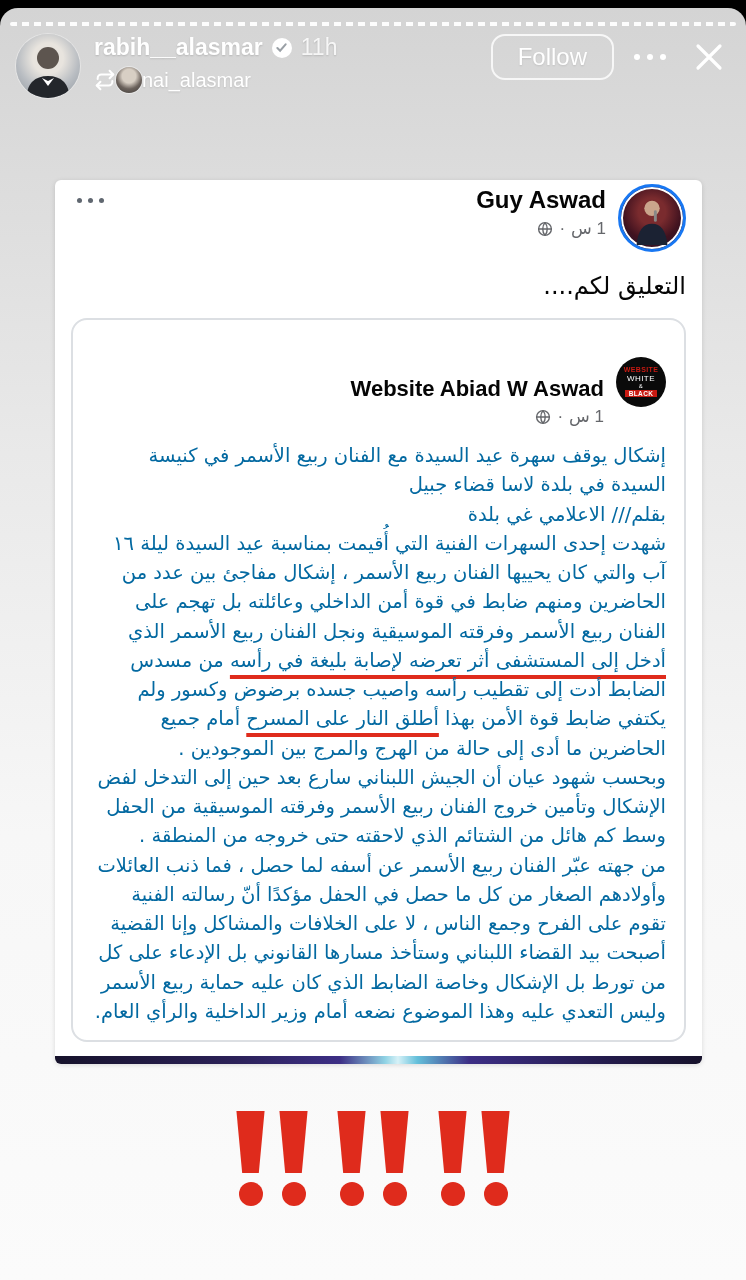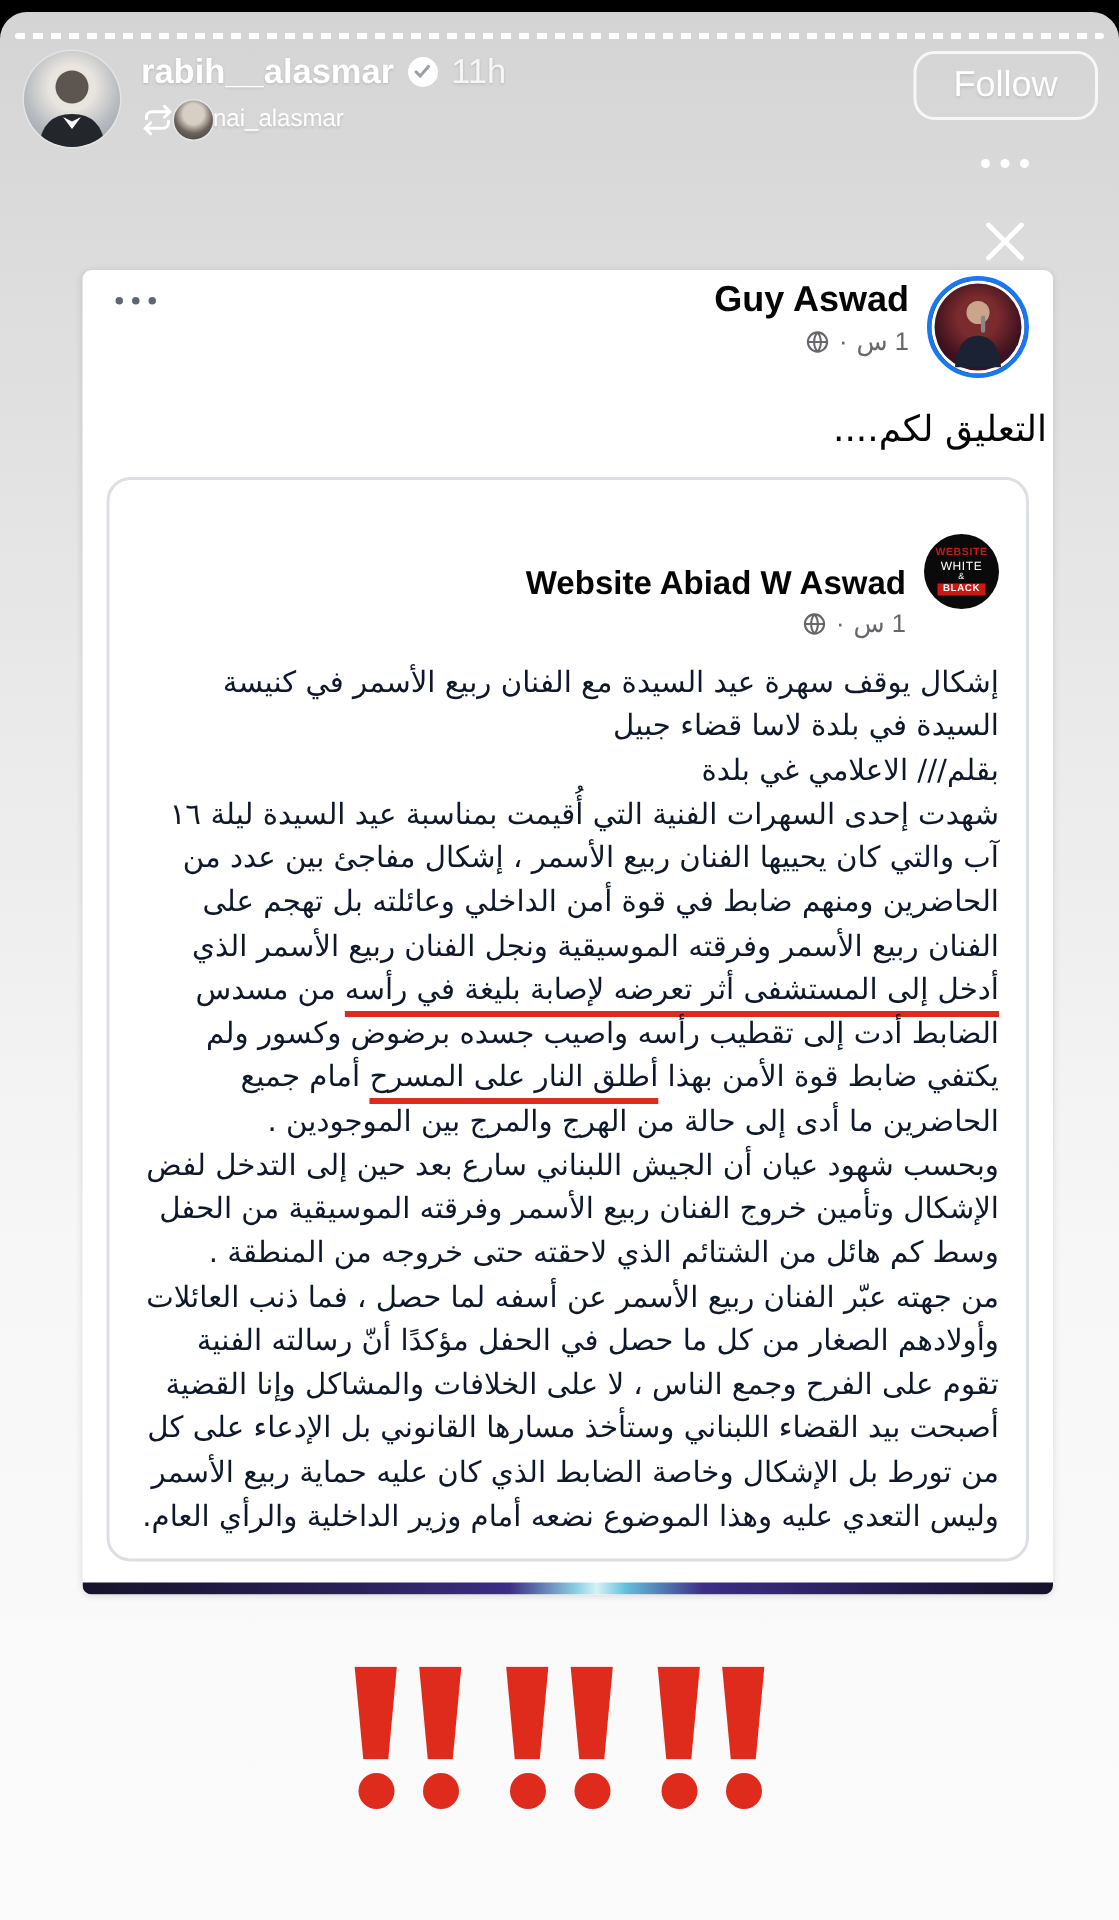--- a/index.html
+++ b/index.html
@@ -24,26 +24,26 @@
     position:relative;overflow:hidden;box-shadow:0 0 0 1px rgba(255,255,255,.35);
   }
   .avatar-big svg{position:absolute;inset:0;}
   .story-id{margin-left:14px;color:#fff;min-width:0;}
   .story-id .row1{display:flex;align-items:center;gap:9px;font-size:23px;font-weight:700;
     text-shadow:0 1px 2px rgba(0,0,0,.15);}
   .story-time{font-weight:400;color:rgba(255,255,255,.85);}
   .badge{width:20px;height:20px;border-radius:50%;background:#fff;display:inline-flex;
     align-items:center;justify-content:center;flex:0 0 auto;}
   .badge svg{width:11px;height:11px;}
-  .story-id .row2{display:flex;align-items:center;gap:0;margin-top:6px;font-size:16px;
+  .story-id .row2{display:flex;align-items:center;gap:0;margin-top:6px;font-size:20px;
     color:#fff;text-shadow:0 1px 2px rgba(0,0,0,.12);}
   .mini-avatar{width:26px;height:26px;border-radius:50%;
     background:radial-gradient(circle at 50% 35%,#d8cfc4 0 32%,#6b625c 60%,#3a3734 100%);
     box-shadow:0 0 0 1px rgba(255,255,255,.4);}
-  .story-actions{margin-left:auto;display:flex;align-items:center;gap:16px;flex-direction:column;}
+  .story-actions{margin-left:auto;display:flex;align-items:center;gap:16px;}
   .follow-btn{
     background:transparent;border:2px solid rgba(255,255,255,.8);border-radius:14px;
     color:#fff;font-size:24px;padding:7px 25px;cursor:pointer;
     font-family:inherit;text-shadow:0 1px 2px rgba(0,0,0,.1);
   }
   .dots{display:flex;gap:7px;padding:10px 4px;}
   .dots i{width:6px;height:6px;border-radius:50%;background:#fff;}
   .close-x{padding:4px;line-height:0;cursor:pointer;}
   
   .post-card{
@@ -58,41 +58,41 @@
     background:radial-gradient(circle at 50% 40%,#7a2b2e 0 28%,#40121f 60%,#1d1230 100%);
     border:3px solid var(--ring,#1877f2);box-shadow:inset 0 0 0 2px #fff;
     position:relative;overflow:hidden;
   }
   .fb-avatar svg{position:absolute;inset:4px;}
   .fb-name-block{margin-right:12px;padding-top:2px;}
   .fb-name{font-size:24px;font-weight:700;color:#050505;}
   .fb-meta{display:flex;align-items:center;gap:6px;margin-top:4px;color:#65676b;font-size:17px;}
   .fb-more{margin-right:auto;display:flex;gap:6px;padding:14px 6px;align-self:flex-start;}
   .fb-more i{width:5px;height:5px;border-radius:50%;background:#606770;}
-  .fb-caption{padding:16px 4px 18px;font-size:24px;color:#050505;text-align:right;
+  .fb-caption{padding:16px 16px 18px;font-size:24px;color:#050505;text-align:right;
     font-family:"DejaVu Sans",sans-serif;}
   
   .embed-card{
     margin:0 16px 14px;border:2px solid #dcdfe3;border-radius:16px;
     padding:16px 18px 14px;background:#fff;
   }
   .embed-header{display:flex;align-items:center;}
   .logo-avatar{
     width:50px;height:50px;border-radius:50%;background:#0a0a0a;flex:0 0 auto;
     display:flex;flex-direction:column;align-items:center;justify-content:center;
     line-height:1.15;letter-spacing:.4px;
   }
   .logo-avatar .l1{color:#c81a12;font-size:7px;font-weight:700;}
   .logo-avatar .l2{color:#fff;font-size:8px;font-weight:400;}
   .logo-avatar .l3{color:#fff;font-size:6px;}
   .logo-avatar .l4{color:#fff;font-size:6.5px;font-weight:700;background:#c81a12;padding:0 4px;}
   .embed-name-block{margin-right:12px;}
   .embed-name{font-size:22px;font-weight:700;color:#050505;margin-top:40px;}
   .embed-body{
-    margin-top:14px;font-size:19.5px;line-height:1.5;color:#0f172a;
+    margin-top:14px;font-size:19.5px;line-height:1.5;color:#0369a1;
     text-align:right;font-family:"DejaVu Sans",sans-serif;
   }
   .embed-body .para{margin:0;}
   .redline{
     text-decoration:underline;
     text-decoration-color:var(--red,#d8281a);
     text-decoration-thickness:4px;
     text-underline-offset:8px;
     text-decoration-skip-ink:none;
   }

